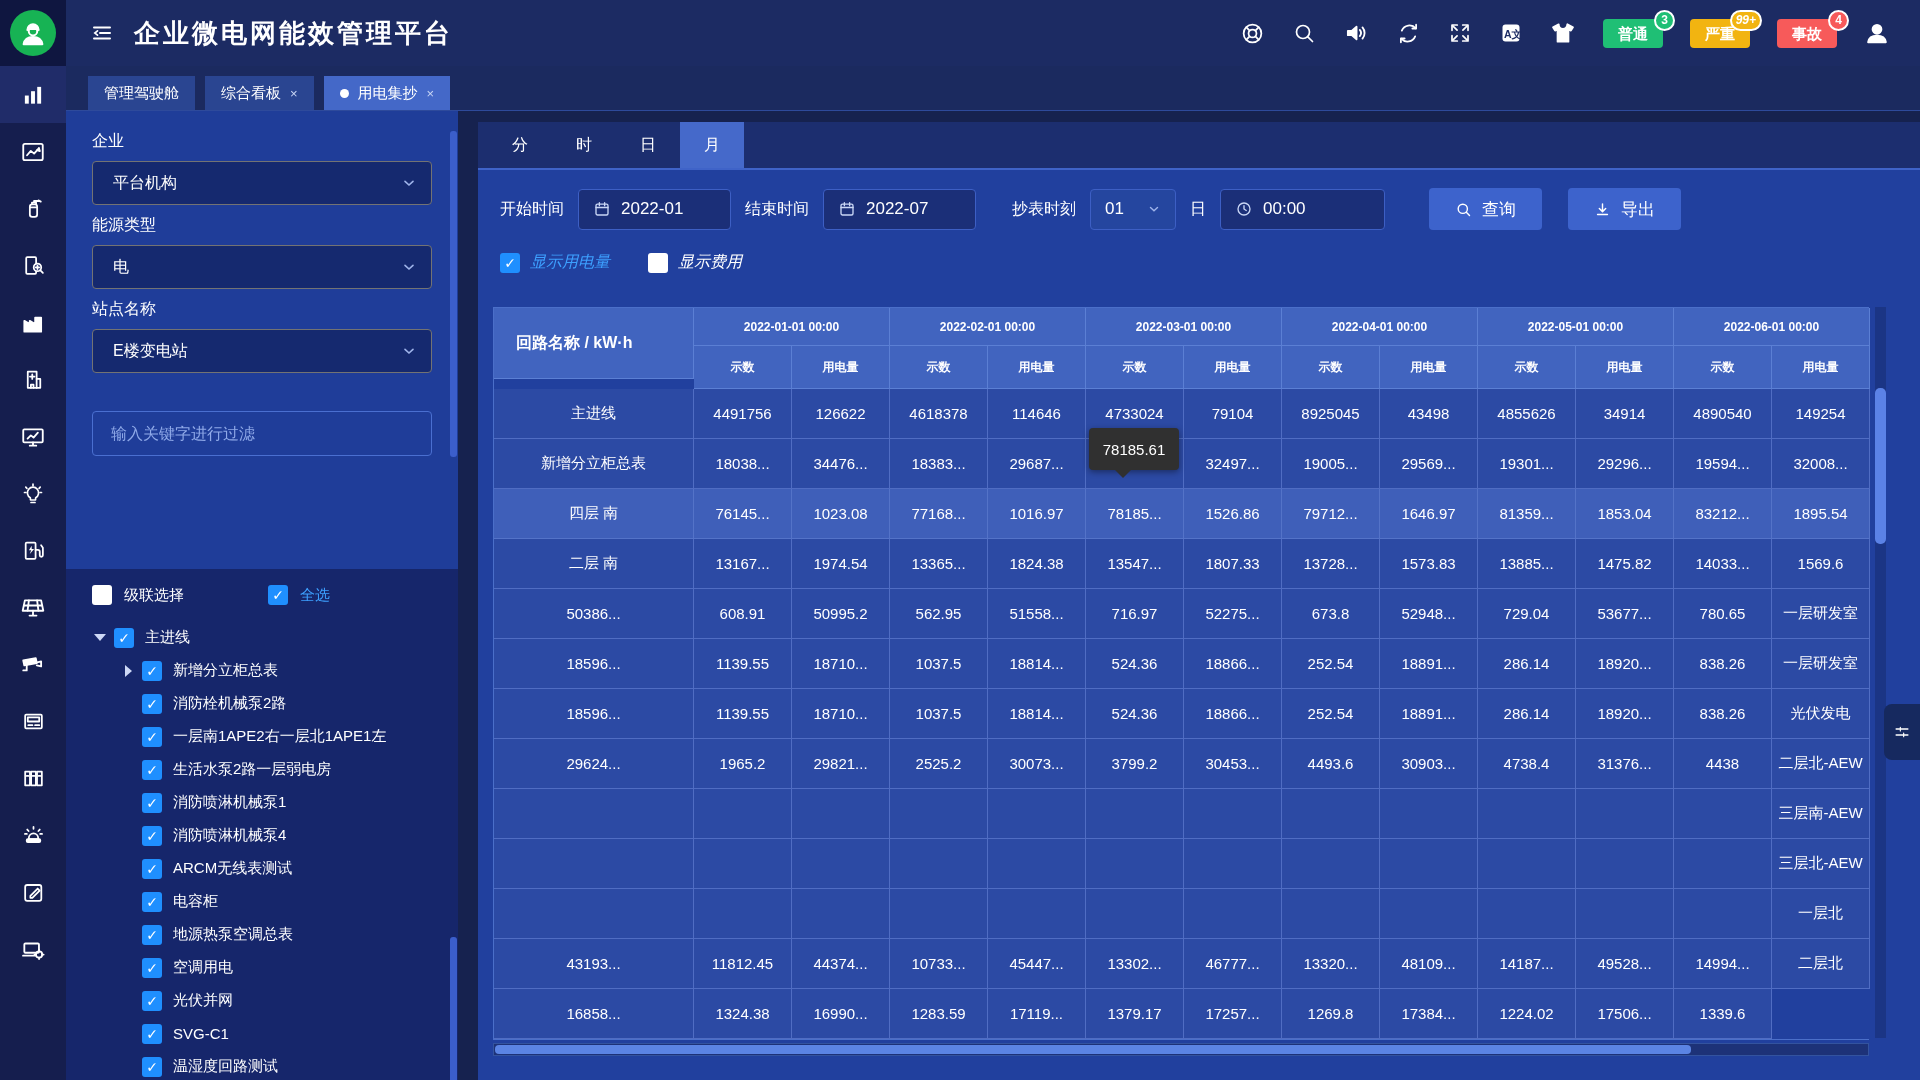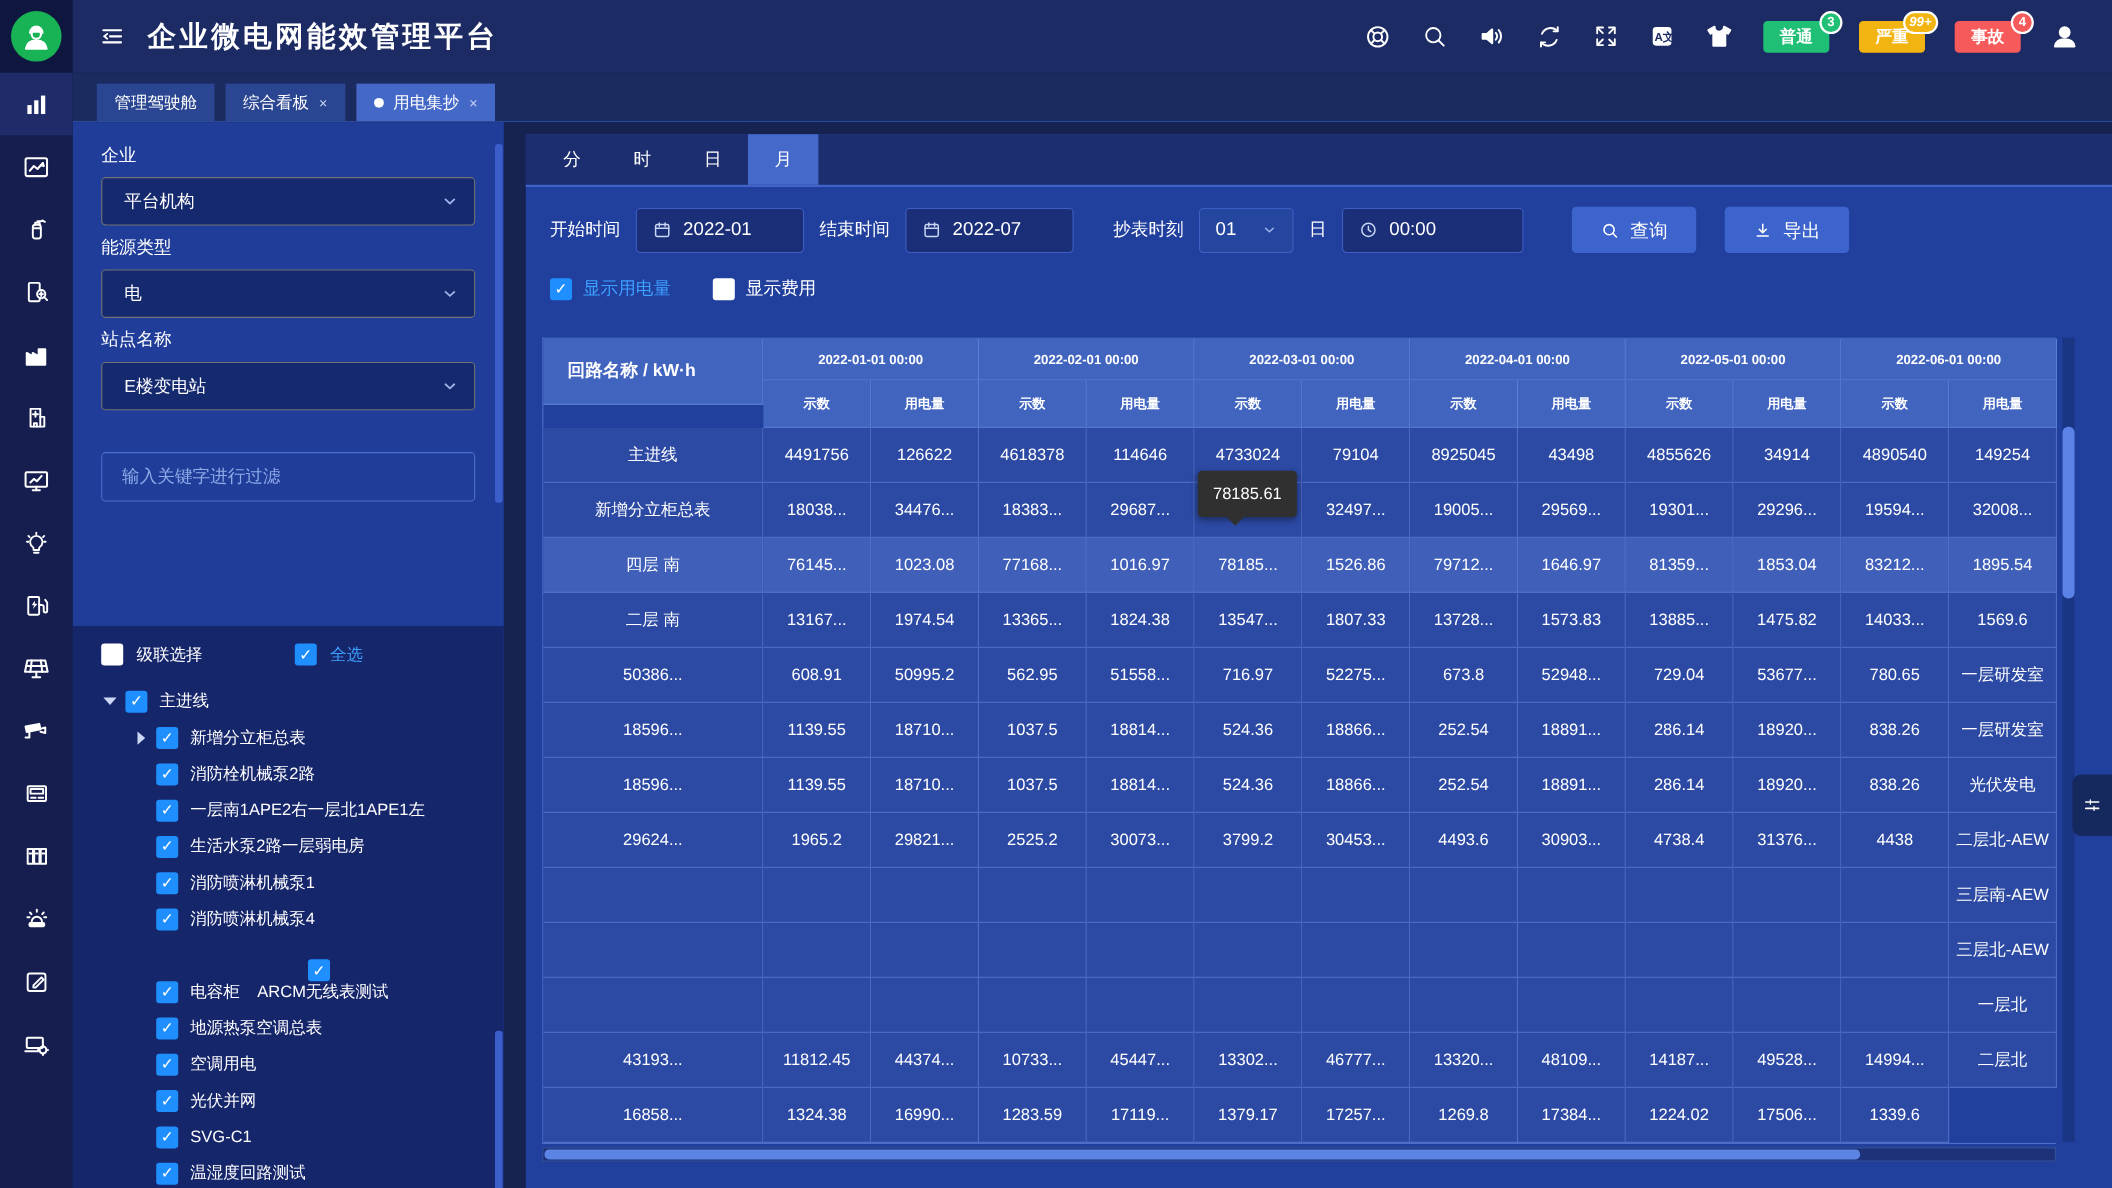--- a/index.html
+++ b/index.html
@@ -62,21 +62,21 @@
   .mtab { width:64px; display:flex; align-items:center; justify-content:center; font-size:16px; cursor:pointer; }
   .mtab.active { background:#4569ca; }
   #filter-row { display:flex; align-items:center; margin:18px 0 0 22px; gap:14px; }
   .f-label { font-size:16px; white-space:nowrap; }
   .inp { height:41px; background:#1b2f78; border:1px solid #3d5fc4; border-radius:4px; display:flex; align-items:center; gap:10px; padding:0 14px; font-size:17px; }
   .inp.date { width:153px; }
   .inp.sel { width:86px; background:#25469f; }
   .inp.time { width:165px; }
   .btn { height:42px; border-radius:4px; background:#3d63cc; display:flex; align-items:center; justify-content:center; gap:10px; font-size:17px; padding:0 26px; cursor:pointer; }
   #check-row { display:flex; align-items:center; gap:38px; margin:22px 0 0 22px; }
-  .chk-item { display:flex; align-items:center; gap:10px; font-size:16px; cursor:pointer; }
+  .chk-item { display:flex; align-items:center; gap:10px; font-size:16px; cursor:pointer;font-style:italic; }
   .chk-item.on .lbl { color:#3da0ff; }
 
   
   #table-wrap { position:relative; margin:34px 0 0 15px; width:1376px; }
   #grid { display:grid; grid-template-columns:200px repeat(12, 98px); border:1px solid #4b6fc9; border-right:none; }
   .hc { background:#4164bf; border-right:1px solid #5b7fd4; border-bottom:1px solid #5b7fd4; display:flex; align-items:center; justify-content:center; font-weight:bold; font-size:12px; }
   .hc.corner { justify-content:flex-start; padding-left:22px; font-size:16px; }
   .bc { background:#2c4aa4; border-right:1px solid rgba(92,122,205,.75); border-bottom:1px solid rgba(92,122,205,.75); height:50px; display:flex; align-items:center; justify-content:center; font-size:15px; }
   .bc.name { font-size:15px; }
   
@@ -395,21 +395,21 @@
         <div class="tree-item" style="padding-left: 52px;">
           <span class="caret-slot"></span>
           <span class="cbx checked" style="margin-left: 4px;"></span>
           <span class="lbl">消防喷淋机械泵1</span>
         </div>
         <div class="tree-item" style="padding-left: 52px;">
           <span class="caret-slot"></span>
           <span class="cbx checked" style="margin-left: 4px;"></span>
           <span class="lbl">消防喷淋机械泵4</span>
         </div>
-        <div class="tree-item" style="padding-left: 52px; flex-direction: column;">
+        <div class="tree-item" style="padding-left: 52px;">
           <span class="caret-slot"></span>
           <span class="cbx checked" style="margin-left: 4px;"></span>
           <span class="lbl">ARCM无线表测试</span>
         </div>
         <div class="tree-item" style="padding-left: 52px;">
           <span class="caret-slot"></span>
           <span class="cbx checked" style="margin-left: 4px;"></span>
           <span class="lbl">电容柜</span>
         </div>
         <div class="tree-item" style="padding-left: 52px;">
@@ -516,21 +516,21 @@
       <span class="lbl">显示用电量</span>
     </span>
     <span class="chk-item">
       <span class="cbx"></span>
       <span class="lbl">显示费用</span>
     </span>
   </div>
 
   <div id="table-wrap">
     <div id="grid">
-        <div class="hc corner" style="grid-row: 1 / 3; height: 60px;">回路名称 / kW·h</div>
+        <div class="hc corner" style="grid-row: 1 / 3; height: 71px;">回路名称 / kW·h</div>
         <div class="hc" style="grid-column: span 2; height: 38px;">2022-01-01 00:00</div>
         <div class="hc" style="grid-column: span 2; height: 38px;">2022-02-01 00:00</div>
         <div class="hc" style="grid-column: span 2; height: 38px;">2022-03-01 00:00</div>
         <div class="hc" style="grid-column: span 2; height: 38px;">2022-04-01 00:00</div>
         <div class="hc" style="grid-column: span 2; height: 38px;">2022-05-01 00:00</div>
         <div class="hc" style="grid-column: span 2; height: 38px;">2022-06-01 00:00</div>
         <div class="hc" style="height: 43px;">示数</div>
         <div class="hc" style="height: 43px;">用电量</div>
         <div class="hc" style="height: 43px;">示数</div>
         <div class="hc" style="height: 43px;">用电量</div>

